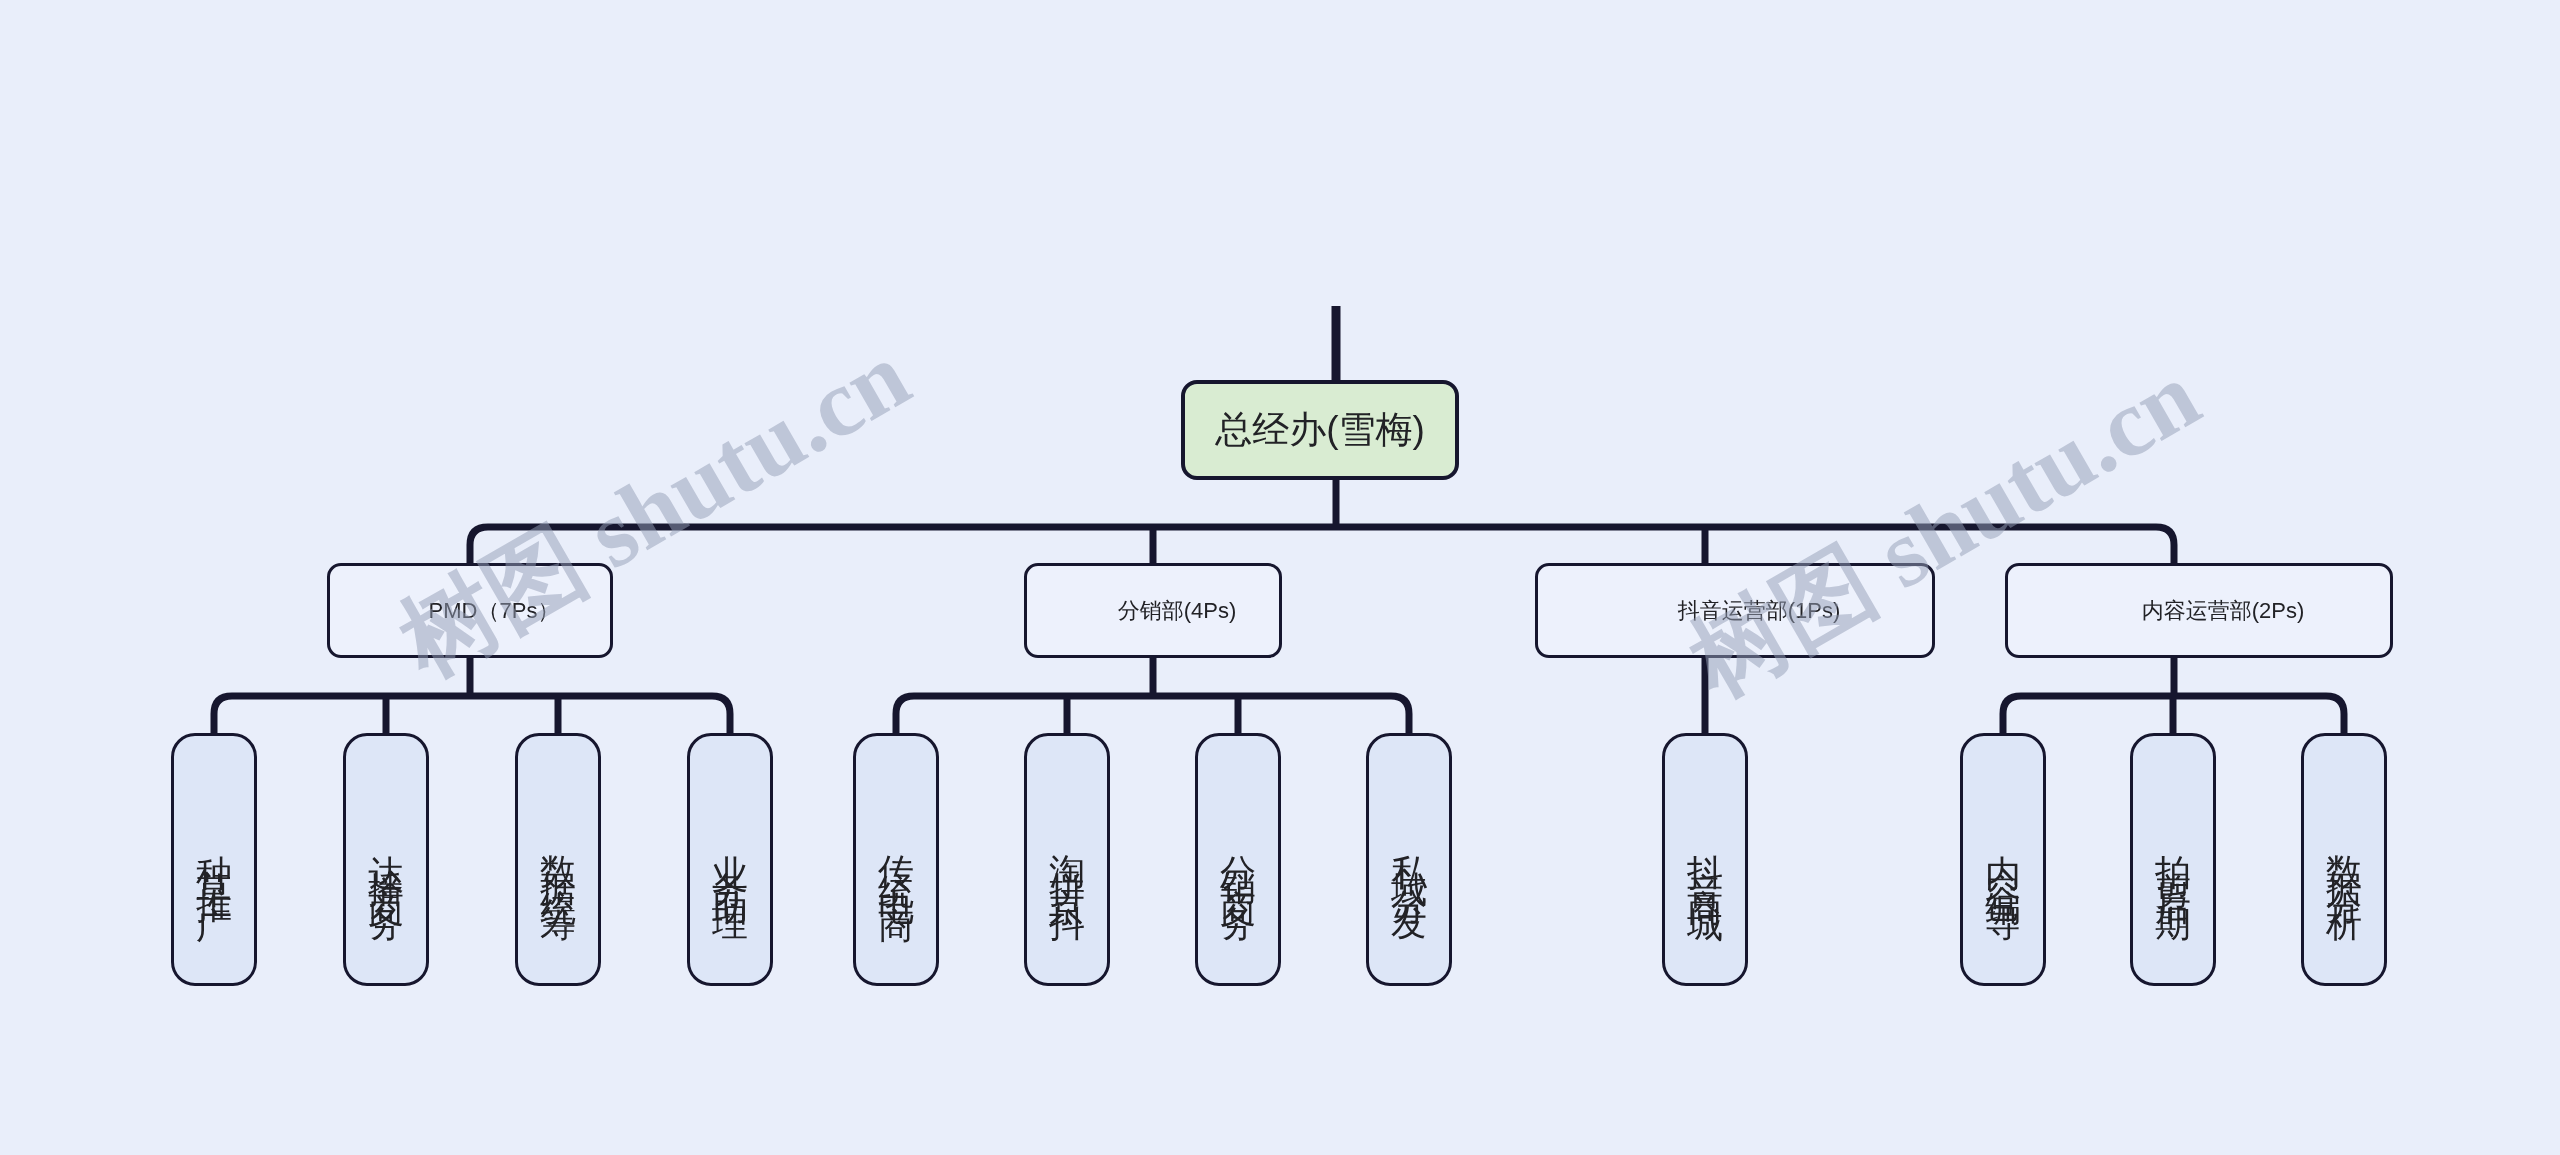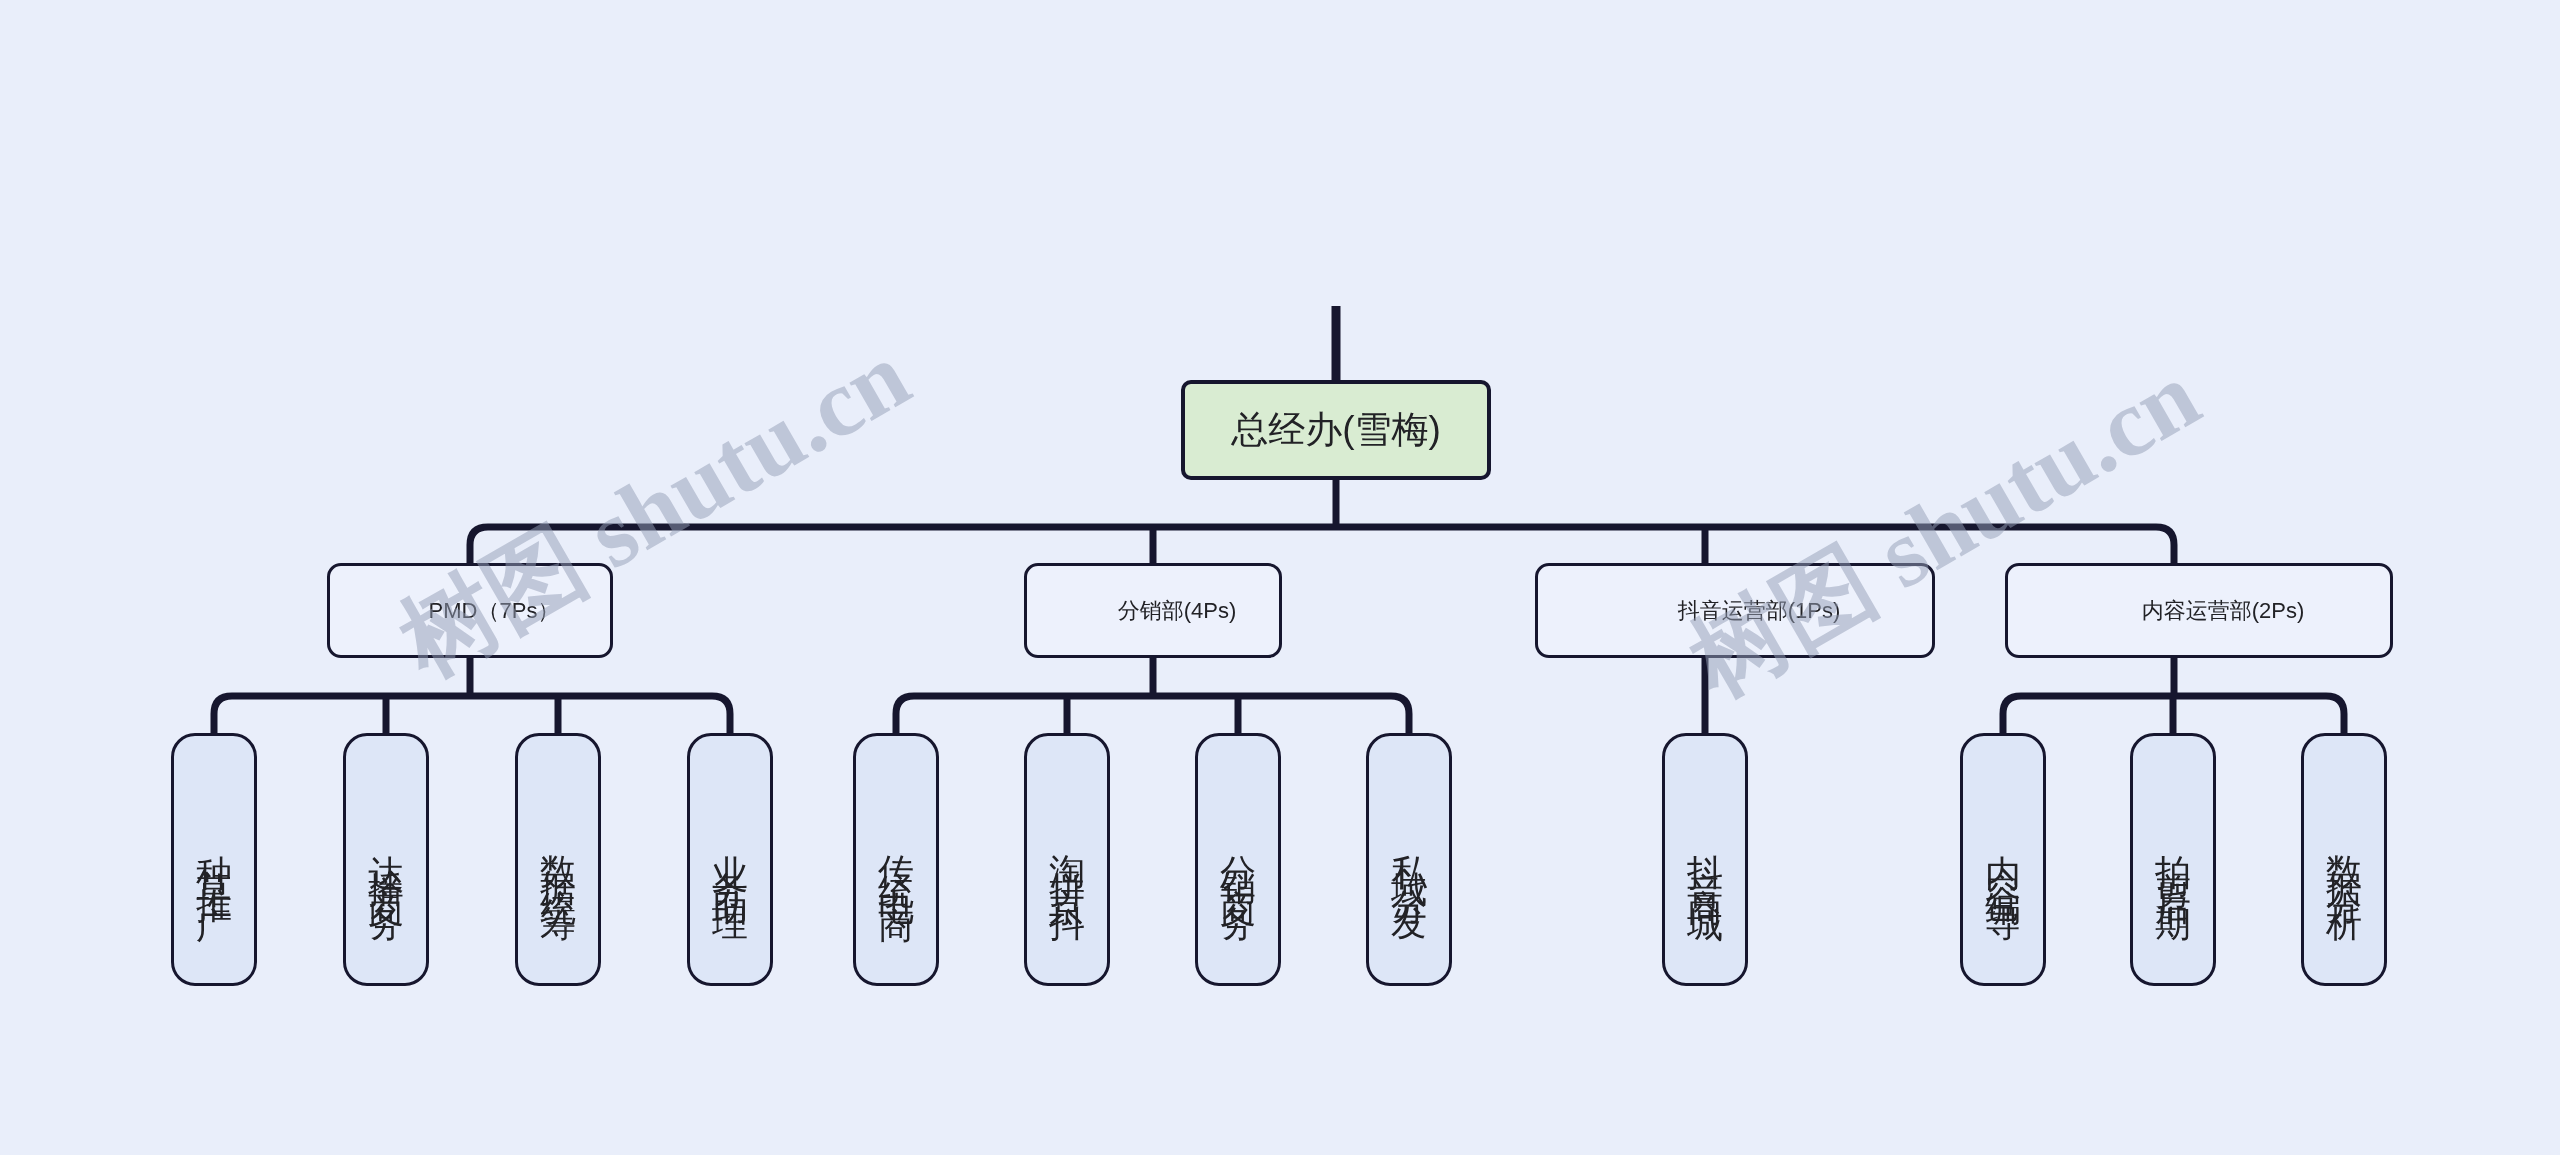--- a/index.html
+++ b/index.html
@@ -107,21 +107,21 @@
     <path d="M1238,696 V733"></path>
 
     <path d="M1705,658 V733"></path>
 
     <path d="M2174,658 V696"></path>
     <path d="M2003,733 V714 Q2003,696 2021,696 H2326 Q2344,696 2344,714 V733"></path>
     <path d="M2173,696 V733"></path>
   </svg>
 
 
-  <div class="node gm" style="left:1181px; top:380px; width:310px; height:100px;border-radius:10px;">总经办(雪梅)</div>
+  <div class="node gm" style="left:1181px; top:380px; width:278px; height:100px;">总经办(雪梅)</div>
 
   <div class="node dept" style="left:327px;  top:563px; width:286px; height:95px;">PMD（7Ps）</div>
   <div class="node dept" style="left:1024px; top:563px; width:258px; height:95px;">分销部(4Ps)</div>
   <div class="node dept" style="left:1535px; top:563px; width:400px; height:95px;">抖音运营部(1Ps)</div>
   <div class="node dept" style="left:2005px; top:563px; width:388px; height:95px;">内容运营部(2Ps)</div>
 
   <div class="node leaf" style="left:171px;  top:733px; width:86px; height:253px;">种草推广</div>
   <div class="node leaf" style="left:343px;  top:733px; width:86px; height:253px;">达播商务</div>
   <div class="node leaf" style="left:515px;  top:733px; width:86px; height:253px;">数据统筹</div>
   <div class="node leaf" style="left:687px;  top:733px; width:86px; height:253px;">业务助理</div>

